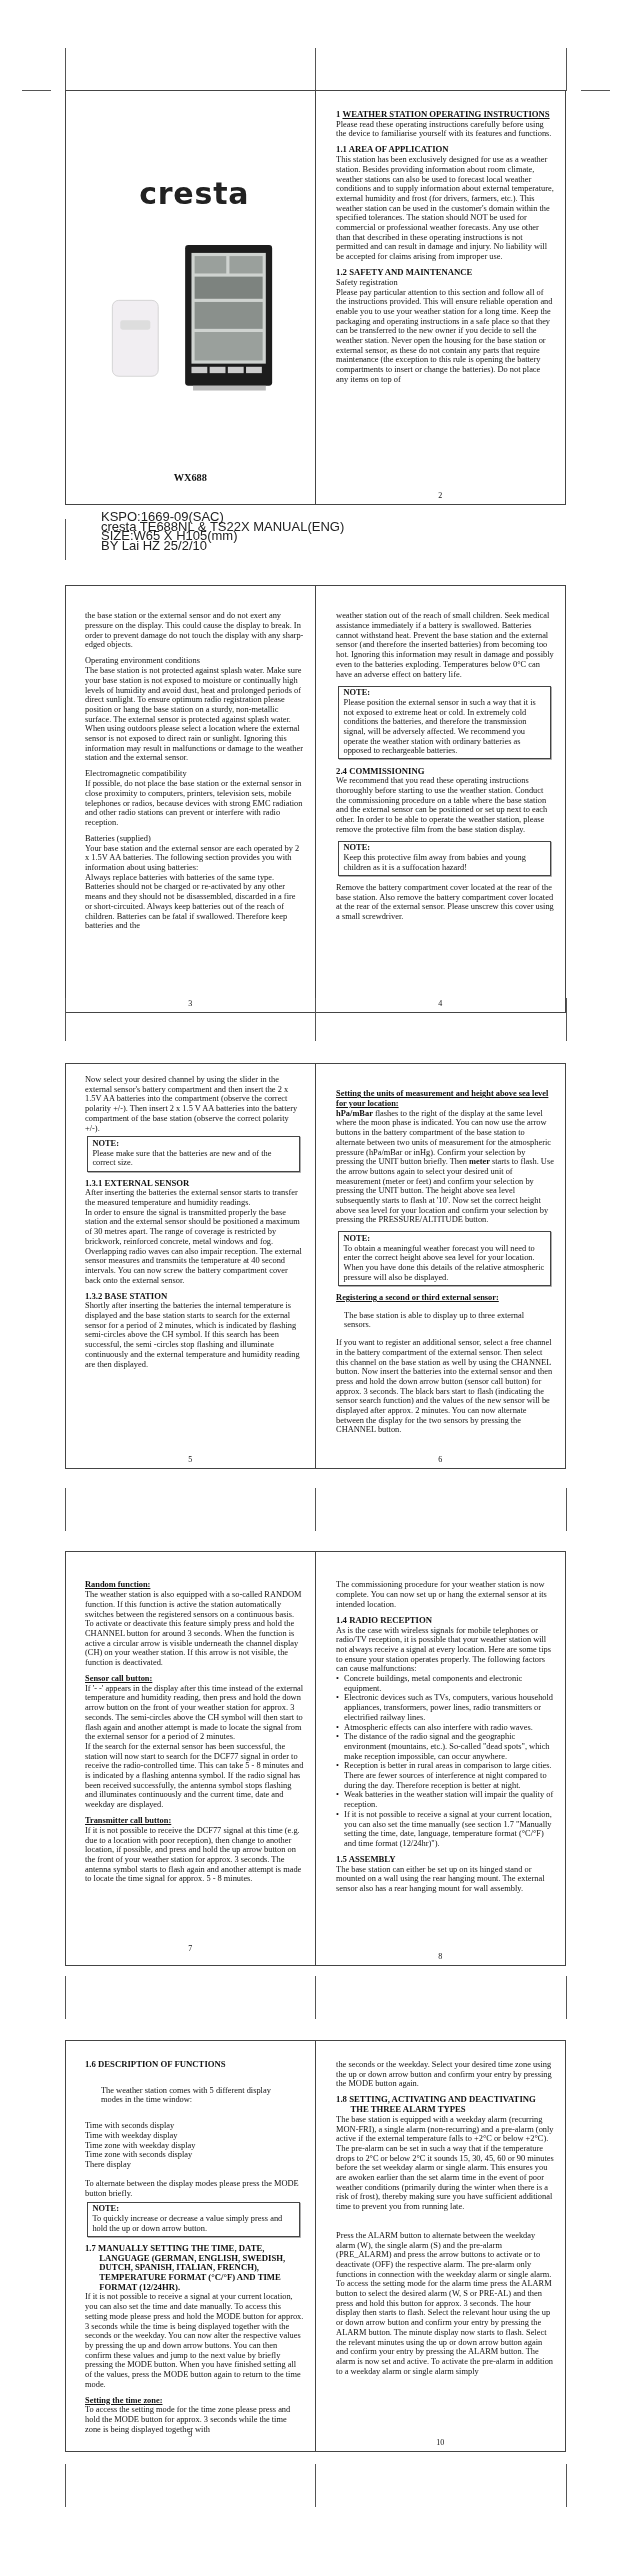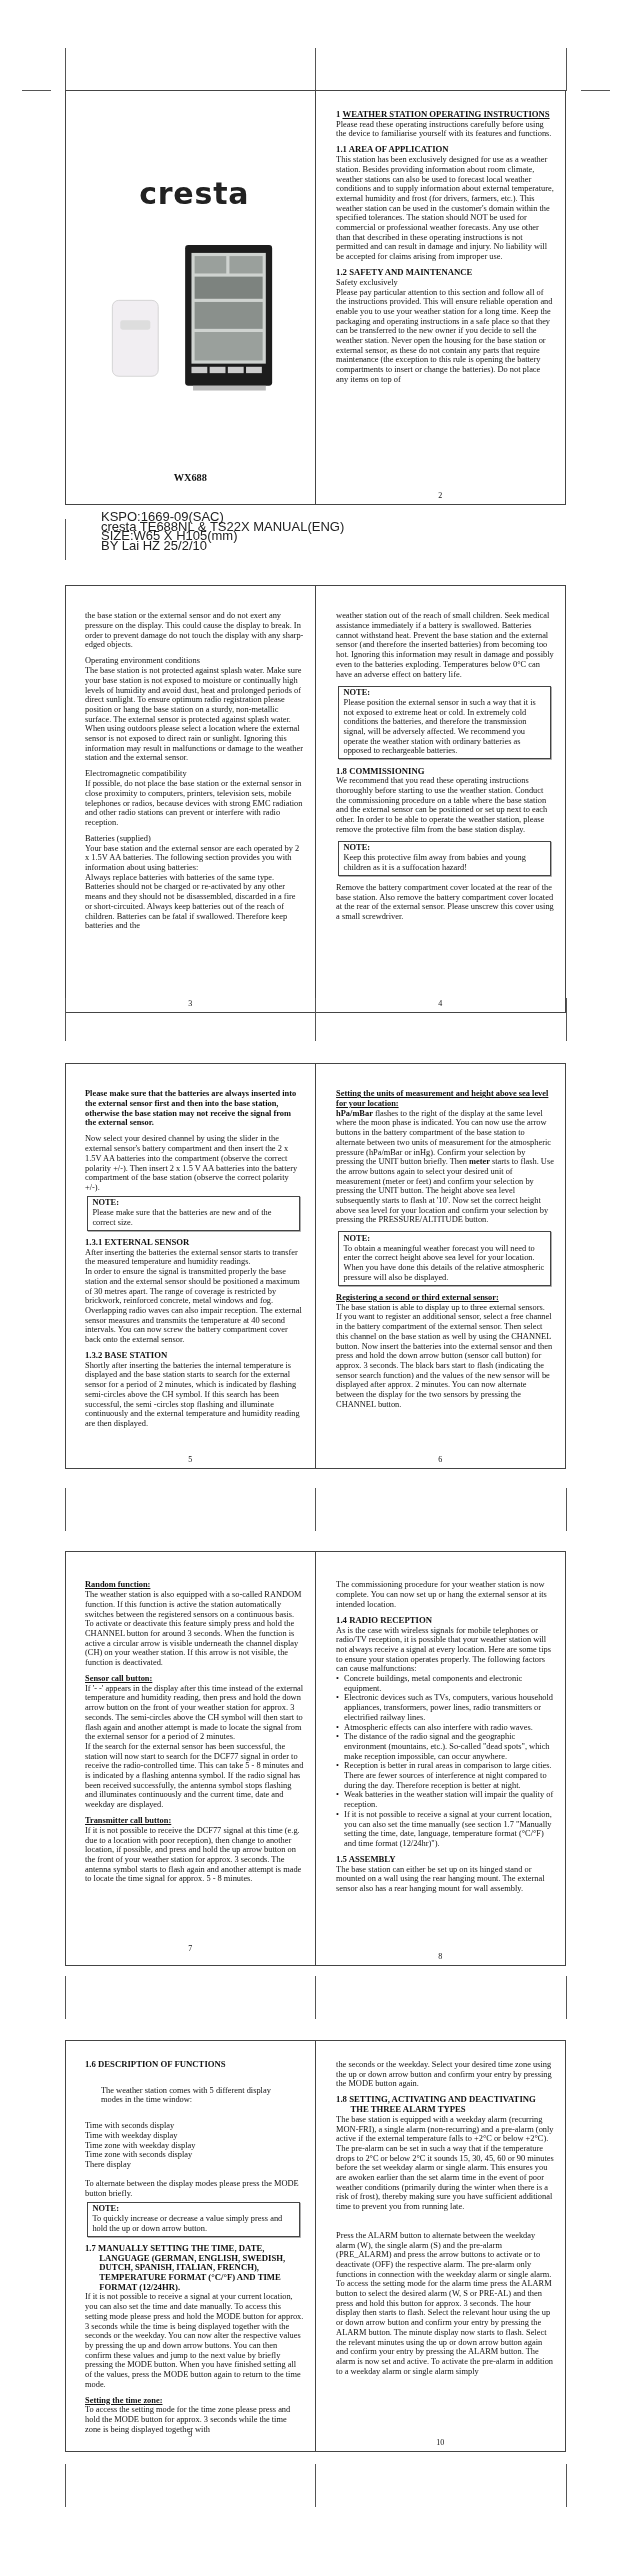--- a/index.html
+++ b/index.html
@@ -58,21 +58,21 @@
   </div>
   <div class="panel">
     <p class="h" style="margin-top:8px">
       <span>1</span>
       <span class="u">WEATHER STATION OPERATING INSTRUCTIONS</span>
     </p>
     <p>Please read these operating instructions carefully before using the device to familiarise yourself with its features and functions.</p>
     <p class="h">1.1 AREA OF APPLICATION</p>
     <p>This station has been exclusively designed for use as a weather station. Besides providing information about room climate, weather stations can also be used to forecast local weather conditions and to supply information about external temperature, external humidity and frost (for drivers, farmers, etc.). This weather station can be used in the customer's domain within the specified tolerances. The station should NOT be used for commercial or professional weather forecasts. Any use other than that described in these operating instructions is not permitted and can result in damage and injury. No liability will be accepted for claims arising from improper use.</p>
     <p class="h">1.2 SAFETY AND MAINTENANCE</p>
-    <p style="margin:0">Safety exclusively</p>
+    <p style="margin:0">Safety registration</p>
     <p>Please pay particular attention to this section and follow all of the instructions provided. This will ensure reliable operation and enable you to use your weather station for a long time. Keep the packaging and operating instructions in a safe place so that they can be transferred to the new owner if you decide to sell the weather station. Never open the housing for the base station or external sensor, as these do not contain any parts that require maintenance (the exception to this rule is opening the battery compartments to insert or change the batteries).  Do not place any items on top of</p>
     <div class="pagenum">2</div>
   </div>
 </div>
 
 <div class="label">
   <div>KSPO:1669-09(SAC)</div>
   <div>cresta TE688NL &amp; TS22X MANUAL(ENG)</div>
   <div>SIZE:W65 X H105(mm)</div>
   <div>BY Lai HZ   25/2/10</div>
@@ -90,58 +90,57 @@
     <p style="margin:0">Your base station and the external sensor are each operated by 2 x 1.5V AA batteries. The following section provides you with information about using batteries:</p>
     <p>Always replace batteries with batteries of the same type. Batteries should not be charged or re-activated by any other means and they should not be disassembled, discarded in a fire or short-circuited. Always keep batteries out of the reach of children. Batteries can be fatal if swallowed. Therefore keep batteries and the</p>
     <div class="pagenum">3</div>
   </div>
   <div class="panel">
     <p style="margin-top:14.3px">weather station out of the reach of small children. Seek medical assistance immediately if a battery is swallowed. Batteries cannot withstand heat. Prevent the base station and the external sensor (and therefore the inserted batteries) from becoming too hot. Ignoring this information may result in damage and possibly even to the batteries exploding. Temperatures below 0°C can have an adverse effect on battery life.</p>
     <div class="note">
       <span class="nt">NOTE:</span>
       <span>Please position the external sensor in such a way that it is not exposed to extreme heat or cold. In extremely cold conditions the batteries, and therefore the transmission signal, will be adversely affected. We recommend you operate the weather station with ordinary batteries as opposed to rechargeable batteries.</span>
     </div>
-    <p class="h">1.8 COMMISSIONING</p>
+    <p class="h">2.4 COMMISSIONING</p>
     <p>We recommend that you read these operating instructions thoroughly before starting to use the weather station. Conduct the commissioning procedure on a table where the base station and the external sensor can be positioned or set up next to each other. In order to be able to operate the weather station, please remove the protective film from the base station display.</p>
     <div class="note">
       <span class="nt">NOTE:</span>
       <span>Keep this protective film away from babies and young children as it is a suffocation hazard!</span>
     </div>
     <p>Remove the battery compartment cover located at the rear of the base station. Also remove the battery compartment cover located at the rear of the external sensor. Please unscrew this cover using a small screwdriver.</p>
     <div class="pagenum">4</div>
   </div>
 </div>
 <div class="crop v" style="left:65px;top:998px"></div>
 <div class="crop v" style="left:315px;top:998px"></div>
 <div class="crop v" style="left:566px;top:998px"></div>
 
 <div class="sheet" style="top:1063px;height:406px">
   <div class="panel left">
-    <p style="margin-top:14.3px;font-weight:bold">Please make sure that the batteries are always inserted into the external sensor first and then into the base station, otherwise the base station may not receive the signal from the external sensor.</p>
     <p style="margin-bottom:3.2px">Now select your desired channel by using the slider in the external sensor's battery compartment and then insert the 2 x 1.5V AA batteries into the compartment (observe the correct polarity +/-). Then insert 2 x 1.5 V AA batteries into the battery compartment of the base station (observe the correct polarity +/-).</p>
     <div class="note">
       <span class="nt">NOTE:</span>
       <span>Please make sure that the batteries are new and of the correct size.</span>
     </div>
     <p class="h">1.3.1 EXTERNAL SENSOR</p>
     <p style="margin:0">After inserting the batteries the external sensor starts to transfer the measured temperature and humidity readings.</p>
     <p>In order to ensure the signal is transmitted properly the base station and the external sensor should be positioned a maximum of 30 metres apart. The range of coverage is restricted by brickwork, reinforced concrete, metal windows and fog. Overlapping radio waves can also impair reception. The external sensor measures and transmits the temperature at 40 second intervals. You can now screw the battery compartment cover back onto the external sensor.</p>
     <p class="h">1.3.2 BASE STATION</p>
     <p>Shortly after inserting the batteries the internal temperature is displayed and the base station starts to search for the external sensor for a period of 2 minutes, which is indicated by flashing semi-circles above the CH symbol. If this search has been successful, the semi -circles stop flashing and illuminate continuously and the external temperature and humidity reading are then displayed.</p>
     <div class="pagenum">5</div>
   </div>
   <div class="panel">
     <p class="u" style="margin:14.3px 0 0 0">Setting the units of measurement and height above sea level for your location:</p>
     <p><b>hPa/mBar</b><span> flashes to the right of the display at the same level where the moon phase is indicated. You can now use the arrow buttons in the battery compartment of the base station to alternate between two units of measurement for the atmospheric pressure (hPa/mBar or inHg). Confirm your selection by pressing the UNIT button briefly. Then </span><b>meter</b><span> starts to flash. Use the arrow buttons again to select your desired unit of measurement (meter or feet) and confirm your selection by pressing the UNIT button. The height above sea level subsequently starts to flash at '10'. Now set the correct height above sea level for your location and confirm your selection by pressing the PRESSURE/ALTITUDE button.</span></p>
     <div class="note">
       <span class="nt">NOTE:</span>
       <span>To obtain a meaningful weather forecast you will need to enter the correct height above sea level for your location. When you have done this details of the relative atmospheric pressure will also be displayed.</span>
     </div>
     <p class="u" style="margin:0">Registering a second or third external sensor:</p>
-    <p style="margin:0">The base station is able to display up to three external sensors.</p>
+    <p style="margin:8px">The base station is able to display up to three external sensors.</p>
     <p>If you want to register an additional sensor, select a free channel in the battery compartment of the external sensor. Then select this channel on the base station as well by using the CHANNEL button. Now insert the batteries into the external sensor and then press and hold the down arrow button (sensor call button) for approx. 3 seconds. The black bars start to flash (indicating the sensor search function) and the values of the new sensor will be displayed after approx. 2 minutes. You can now alternate between the display for the two sensors by pressing the CHANNEL button.</p>
     <div class="pagenum">6</div>
   </div>
 </div>
 <div class="crop v" style="left:65px;top:1488px"></div>
 <div class="crop v" style="left:315px;top:1488px"></div>
 <div class="crop v" style="left:566px;top:1488px"></div>
 
 <div class="sheet" style="top:1551px;height:415px">
   <div class="panel left">

